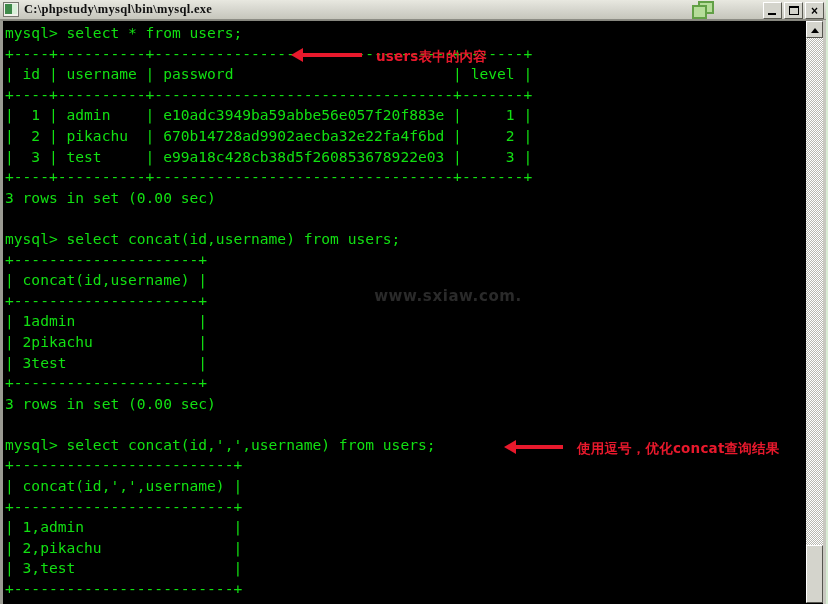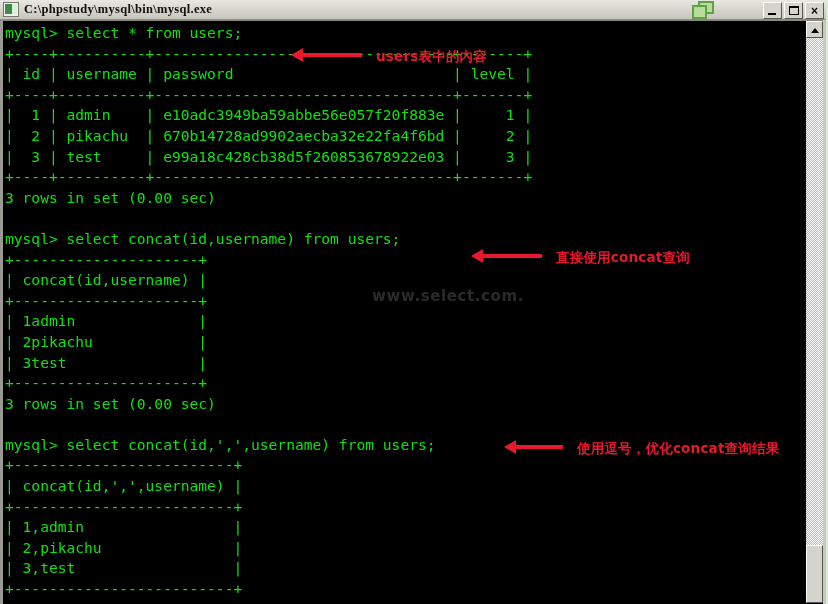--- a/index.html
+++ b/index.html
@@ -324,38 +324,31 @@
 +-------------------------+
 | concat(id,',',username) |
 +-------------------------+
 | 1,admin                 |
 | 2,pikachu               |
 | 3,test                  |
 +-------------------------+
 3 rows in set (0.00 sec)</pre>
 
       <div id="watermark">
-        <div id="wm-url">www.select.com.</div>
+        <div id="wm-url">www.sxiaw.com.</div>
       </div>
 
       <div class="annot" style="left:288px; top:27px;">
         <span class="arrow" style="width:72px;">
           <span class="head"></span>
           <span class="shaft" style="width:60px;"></span>
         </span>
         <span class="annot-text">users表中的内容</span>
       </div>
 
-      <div class="annot" style="left:468px; top:228px;">
-        <span class="arrow" style="width:72px;">
-          <span class="head"></span>
-          <span class="shaft" style="width:60px;"></span>
-        </span>
-        <span class="annot-text">直接使用concat查询</span>
-      </div>
 
       <div class="annot" style="left:501px; top:408px;margin-top:11px;">
         <span class="arrow" style="width:60px;">
           <span class="head"></span>
           <span class="shaft" style="width:48px;"></span>
         </span>
         <span class="annot-text">使用逗号，优化concat查询结果</span>
       </div>
     </div>
   </div>

